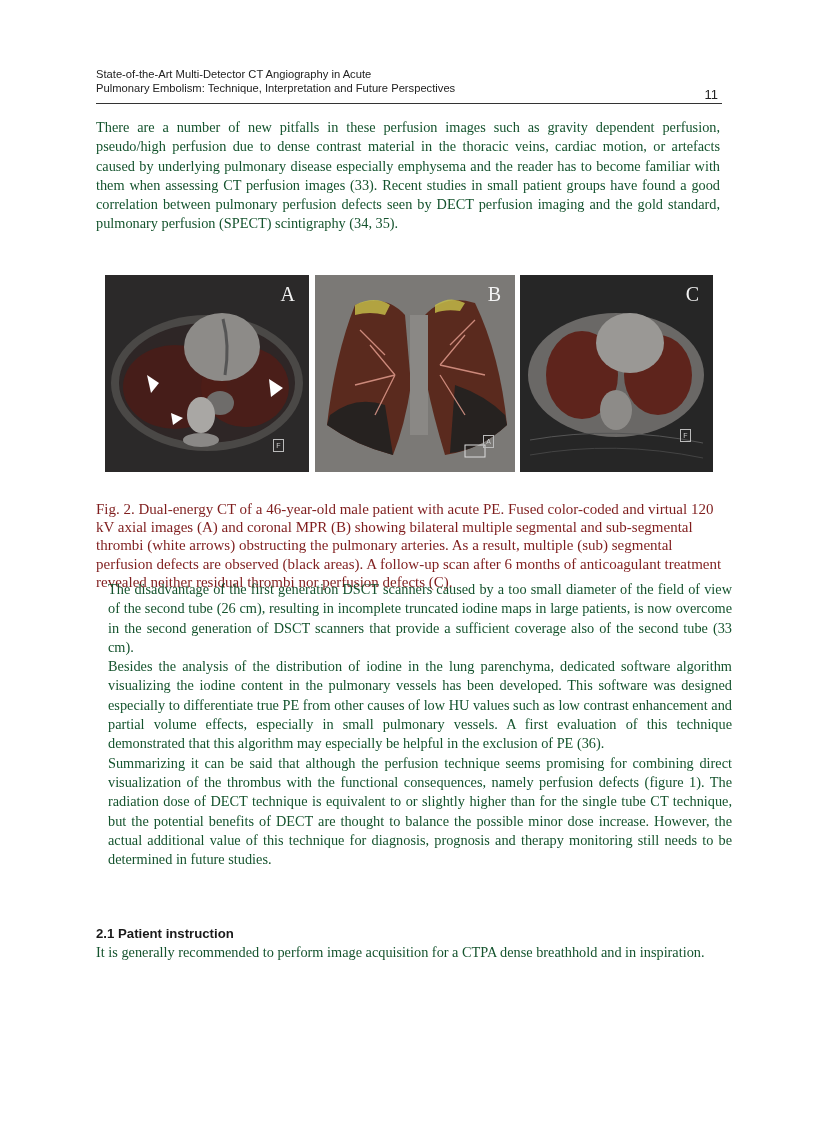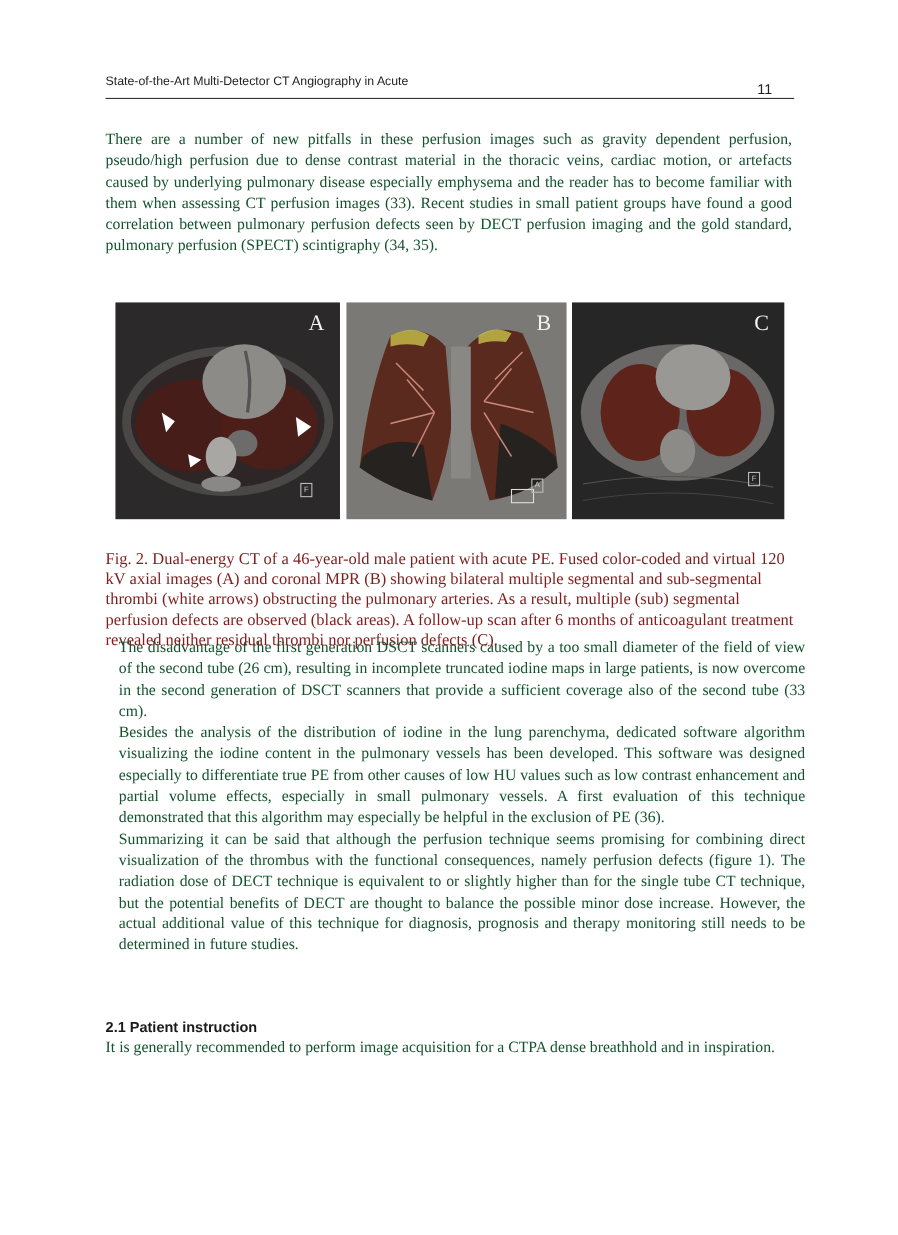--- a/index.html
+++ b/index.html
@@ -7,21 +7,21 @@
     width: 816px; height: 1123px; background: #ffffff; position: relative;
     font-family: "Liberation Serif", "DejaVu Serif", serif; color: #1a1a1a;
     overflow: hidden;
   }
   .header {
     position: absolute; left: 96px; top: 67px; width: 626px;
     font-family: "Liberation Sans", "DejaVu Sans", sans-serif;
     font-size: 11.2px; line-height: 14px; color: #222;
     border-bottom: 1.5px solid #333; padding-bottom: 8px;
   }
-  .header .pnum { position: absolute; right: 20px; bottom: 1px; font-size: 13px; }
+  .header .pnum { position: absolute; right: 4px; bottom: 1px; font-size: 13px; }
   .body-text {
     position: absolute; left: 96px; width: 624px;
     font-size: 14.3px; line-height: 19.3px; text-align: justify; color: #14532d;
   }
   .body-text p { margin: 0; }
   #para1 { top: 118px; }
   .figure { position: absolute; left: 105px; top: 275px; width: 608px; height: 197px; }
   .panel {
     position: absolute; top: 0; height: 197px; overflow: hidden;
   }
@@ -47,20 +47,21 @@
     font-family: "Liberation Sans", "DejaVu Sans", sans-serif;
     font-weight: bold; font-size: 13.2px; color: #1a1a1a;
   }
   #para3 { top: 943px; }
 </style>
 </head>
 <body>
 
 <div class="header">
   <div>State-of-the-Art Multi-Detector CT Angiography in Acute</div>
+  <div>Pulmonary Embolism: Technique, Interpretation and Future Perspectives</div>
   <span class="pnum">11</span>
 </div>
 
 <div class="body-text" id="para1">
   <p>There are a number of new pitfalls in these perfusion images such as gravity dependent perfusion, pseudo/high perfusion due to dense contrast material in the thoracic veins, cardiac motion, or artefacts caused by underlying pulmonary disease especially emphysema and the reader has to become familiar with them when assessing CT perfusion images (33). Recent studies in small patient groups have found a good correlation between pulmonary perfusion defects seen by DECT perfusion imaging and the gold standard, pulmonary perfusion (SPECT) scintigraphy (34, 35).</p>
 </div>
 
 <div class="figure">
 
   <div class="panel" id="panelA">

